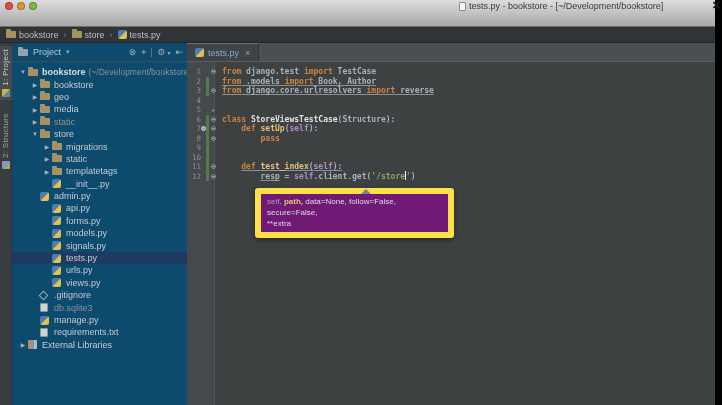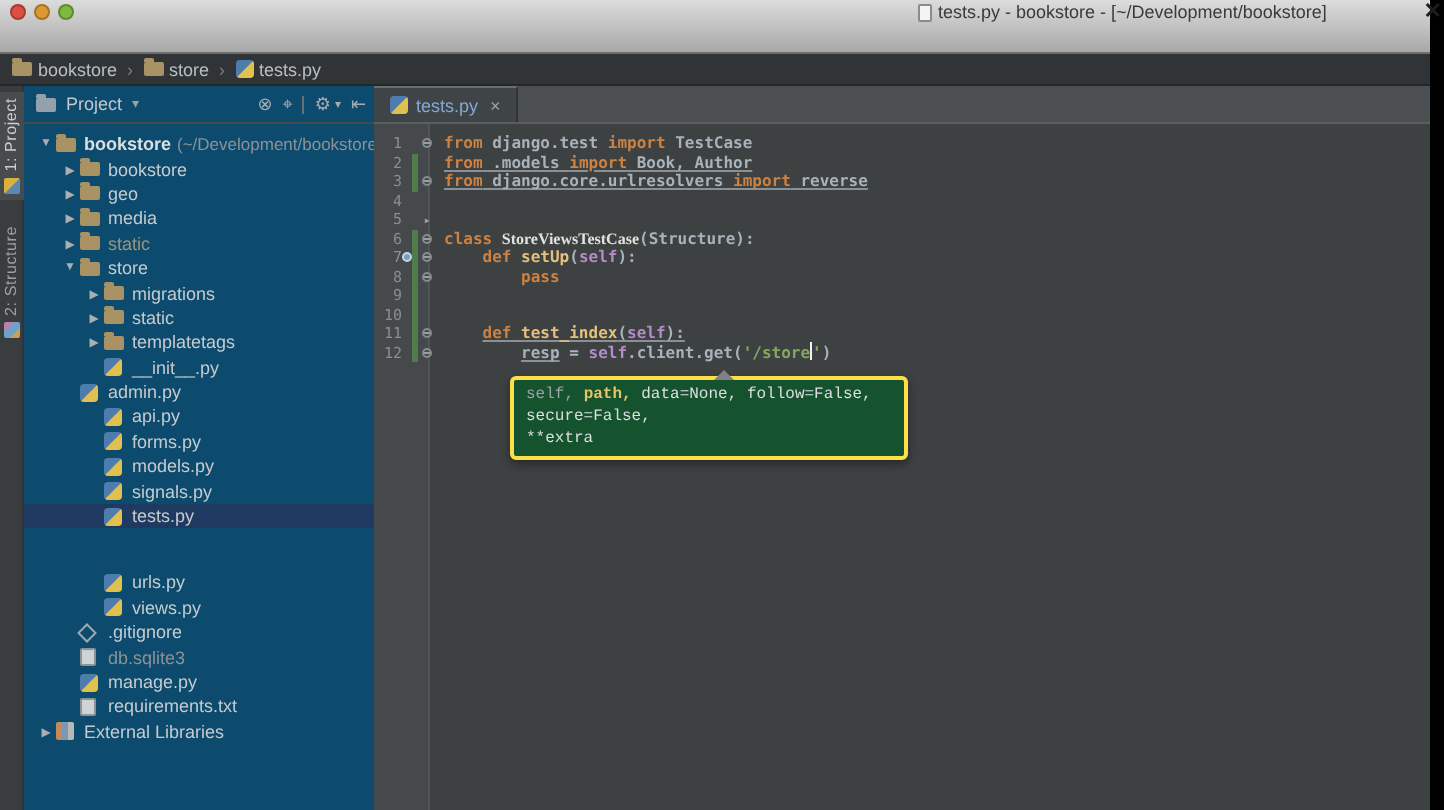--- a/index.html
+++ b/index.html
@@ -91,30 +91,30 @@
   .mk { width:5px; flex:none; position:relative; }
   .mk .ovr { position:absolute; left:0; top:-3px; width:5px; height:5px; border-radius:50%;
              background:#77a0c6; border:1px solid #c8d6e2; }
   .chg { width:3px; flex:none; align-self:stretch; }
   .chg.on { background:var(--chgc); }
   .fold { width:9px; flex:none; text-align:center; position:relative; }
   .fold .circ { display:inline-block; width:5px; height:5px; border:1px solid #868c90; border-radius:50%;
                 background:linear-gradient(transparent 40%, #9aa0a4 40% 60%, transparent 60%); }
   .fold .arr { color:#9aa0a4; font-size:6px; }
   .codetext { padding-left:4px; }
-  .sg-k { color:var(--kw); } .sg-p { color:var(--plain); } .sg-c { color:var(--cls);font-family:Liberation Serif, serif; }
+  .sg-k { color:var(--kw); } .sg-p { color:var(--plain); } .sg-c { color:var(--cls); }
   .sg-f { color:var(--fn); } .sg-s { color:var(--self); } .sg-g { color:var(--str); }
   .u { text-decoration:underline; text-decoration-color:var(--ulc); }
   .caret-bar { display:inline-block; width:1px; height:9px; background:#f2f2f2;
                vertical-align:-1px; }
 
   
-  .tooltip { position:absolute; left:68px; top:126px; width:199px; background:#14532d;
-             border:2px solid #fde047; border-radius:3px; padding:2px 6px 3px;
-             font-family:Liberation Mono, monospace; font-size:8px; font-weight:normal;
+  .tooltip { position:absolute; left:68px; top:126px; width:199px; background:#701a75;
+             border:6px solid #fde047; border-radius:3px; padding:2px 6px 3px;
+             font-family:Liberation Sans, sans-serif; font-size:8px; font-weight:normal;
              line-height:11px; color:#dcdedf; box-shadow:0 2px 5px rgba(0,0,0,.4); }
   .tooltip .notch { position:absolute; top:-5px; left:100px; width:0; height:0;
              border-left:5px solid transparent; border-right:5px solid transparent;
              border-bottom:5px solid #7e8284; }
   .tt-dim { color:#9fa3a5; } .tt-hl { color:var(--tt-hl); font-weight:bold; } .tt-n { color:#dcdedf; }
 </style>
 </head>
 <body>
 
 <div class="window">
@@ -279,21 +279,21 @@
             </span>
             <span class="tlabel">signals.py</span>
           </div>
           <div class="trow sel" style="padding-left: 30px;">
             <span class="arrow"></span>
             <span class="ticon">
               <span class="py-ic"></span>
             </span>
             <span class="tlabel">tests.py</span>
           </div>
-          <div class="trow" style="padding-left: 30px; margin-top: 21px;">
+          <div class="trow" style="padding-left: 30px;">
             <span class="arrow"></span>
             <span class="ticon">
               <span class="py-ic"></span>
             </span>
             <span class="tlabel">urls.py</span>
           </div>
           <div class="trow" style="padding-left: 30px;">
             <span class="arrow"></span>
             <span class="ticon">
               <span class="py-ic"></span>

